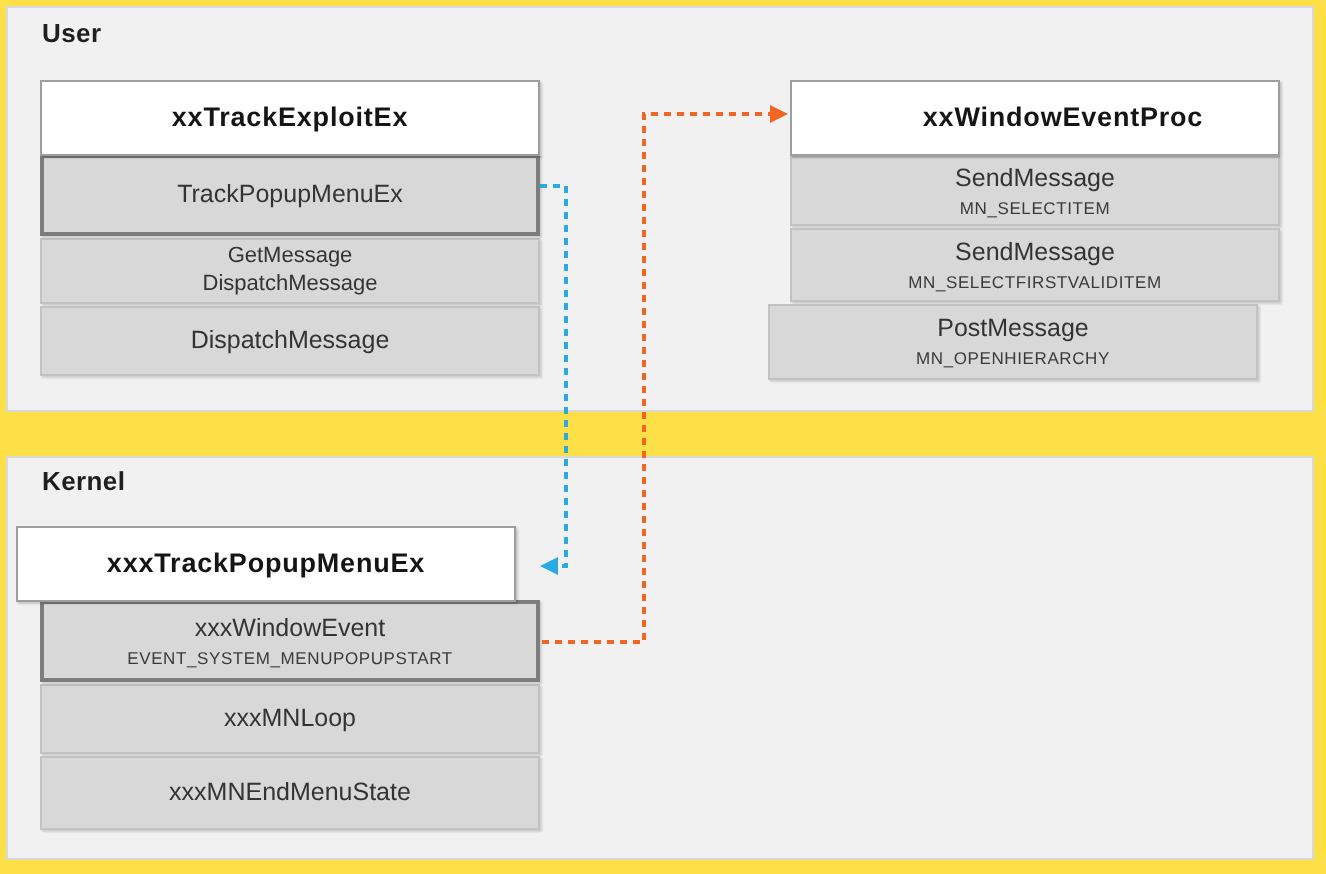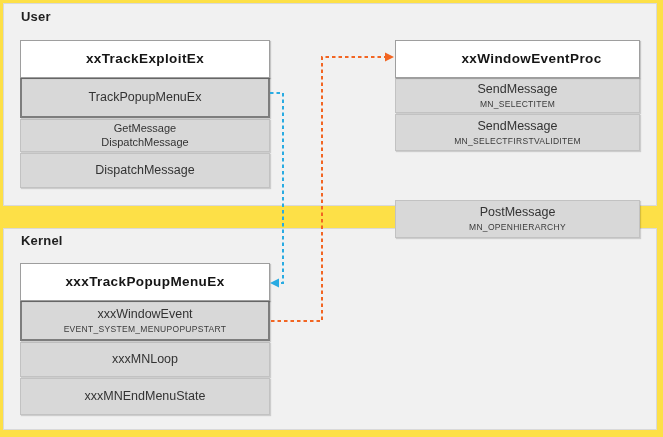--- a/index.html
+++ b/index.html
@@ -71,26 +71,26 @@
   <div class="box row" style="left:395px; top:78px; width:245px; height:35px;">
     <span>SendMessage</span>
     <span class="sub">MN_SELECTITEM</span>
   </div>
 
   <div class="box row" style="left:395px; top:114px; width:245px; height:37px;">
     <span>SendMessage</span>
     <span class="sub">MN_SELECTFIRSTVALIDITEM</span>
   </div>
 
-  <div class="box row" style="left:395px; top:152px; width:245px; height:38px;margin-top:48px;">
+  <div class="box row" style="left:384px; top:152px; width:245px; height:38px;">
     <span>PostMessage</span>
     <span class="sub">MN_OPENHIERARCHY</span>
   </div>
 
-  <div class="box hdr" style="left:20px; top:263px; width:250px; height:38px;">xxxTrackPopupMenuEx</div>
+  <div class="box hdr" style="left:8px; top:263px; width:250px; height:38px;">xxxTrackPopupMenuEx</div>
 
   <div class="box row hl" style="left:20px; top:300px; width:250px; height:41px;">
     <span>xxxWindowEvent</span>
     <span class="sub">EVENT_SYSTEM_MENUPOPUPSTART</span>
   </div>
 
   <div class="box row" style="left:20px; top:342px; width:250px; height:35px;">
     <span>xxxMNLoop</span>
   </div>
 

